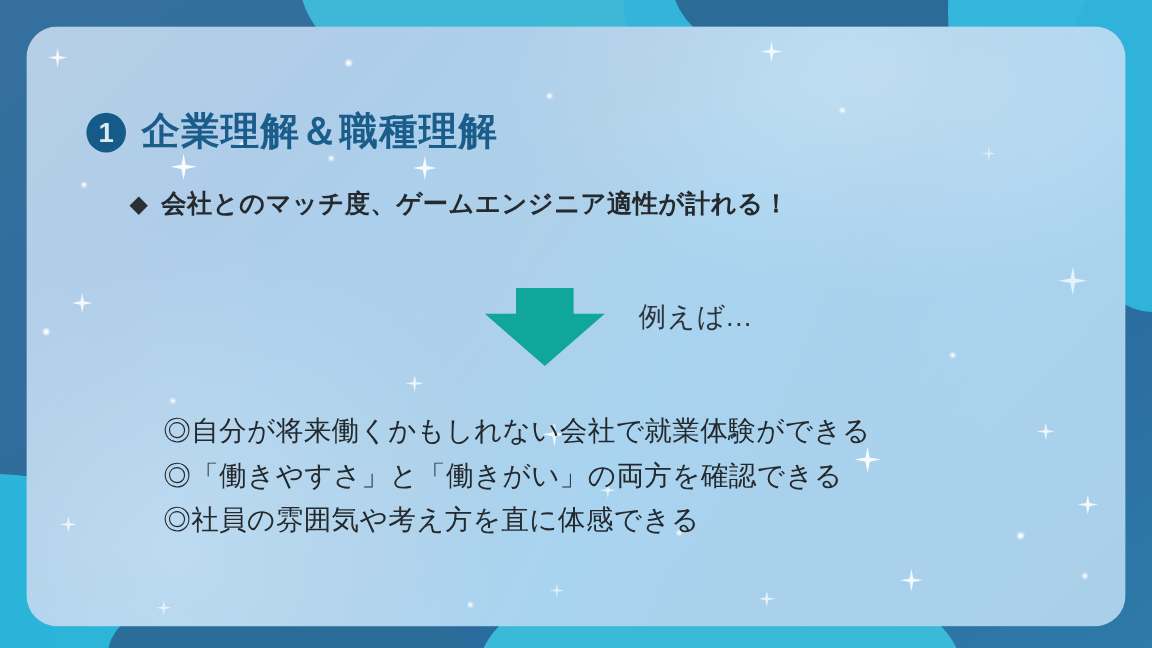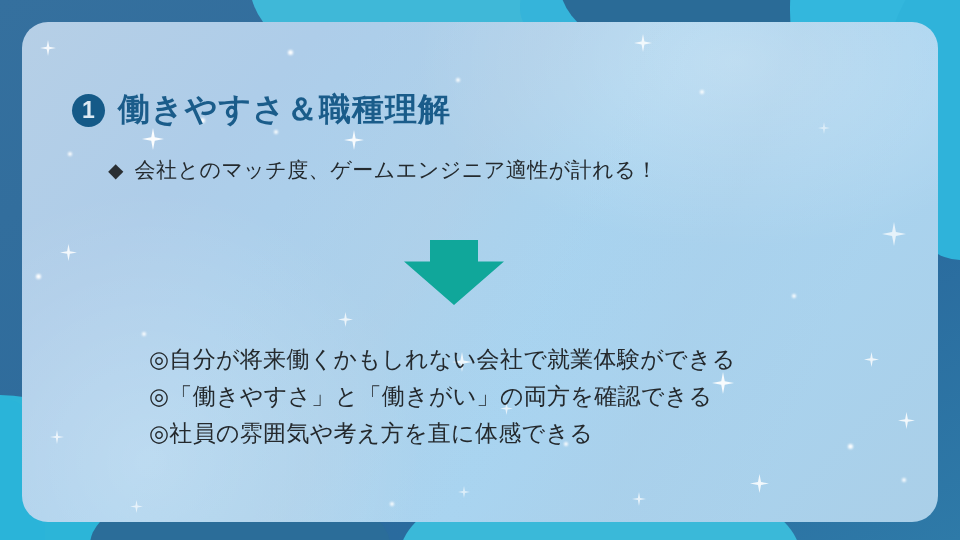--- a/index.html
+++ b/index.html
@@ -144,21 +144,21 @@
   }
 
   #subtitle-row {
     position:absolute;
     left:108px; top:156px;
     display:flex; align-items:baseline; gap:11px;
     white-space:nowrap;
   }
   #diamond-marker { font-size:20px; color:#2a2f33; }
   #subtitle-text {
-    font-size:21px; font-weight:normal;
+    font-size:21px; font-weight:bold;
     color:#242a2e;
     letter-spacing:.5px;
   }
 
   #arrow-row {
     position:absolute;
     left:404px; top:240px;
     display:flex; align-items:center; gap:28px;
   }
   #down-arrow {
@@ -169,21 +169,21 @@
   }
   #example-label {
     font-size:23px;
     color:#2e3439;
     letter-spacing:1px;
     position:relative; top:-8px;
   }
 
   #bullet-list {
     position:absolute;
-    left:149px; top:348px;
+    left:136px; top:348px;font-family:Liberation Serif, serif;
   }
   .bullet-item {
     font-size:23px;
     color:#24292d;
     letter-spacing:.3px;
     line-height:1;
     margin-bottom:14px;
     white-space:nowrap;
   }
 </style>
@@ -237,30 +237,31 @@
     <div class="dot" style="left:120px; top:310px; width:4px;  height:4px;"></div>
     <div class="dot" style="left:14px;  top:252px; width:5px;  height:5px;"></div>
     <div class="dot" style="left:368px; top:480px; width:4px;  height:4px;"></div>
     <div class="dot" style="left:880px; top:456px; width:4px;  height:4px;"></div>
   </div>
 
   <div id="content">
 
     <div id="title-row">
       <div id="num-badge">1</div>
-      <div id="title-text">働きやすさ＆職種理解</div>
+      <div id="title-text">企業理解＆職種理解</div>
     </div>
 
     <div id="subtitle-row">
       <span id="diamond-marker">◆</span>
       <span id="subtitle-text">会社とのマッチ度、ゲームエンジニア適性が計れる！</span>
     </div>
 
     <div id="arrow-row">
       <div id="down-arrow"></div>
+      <div id="example-label">例えば...</div>
     </div>
 
     <div id="bullet-list">
       <div class="bullet-item">◎自分が将来働くかもしれない会社で就業体験ができる</div>
       <div class="bullet-item">◎「働きやすさ」と「働きがい」の両方を確認できる</div>
       <div class="bullet-item">◎社員の雰囲気や考え方を直に体感できる</div>
     </div>
 
   </div>
 </div>

